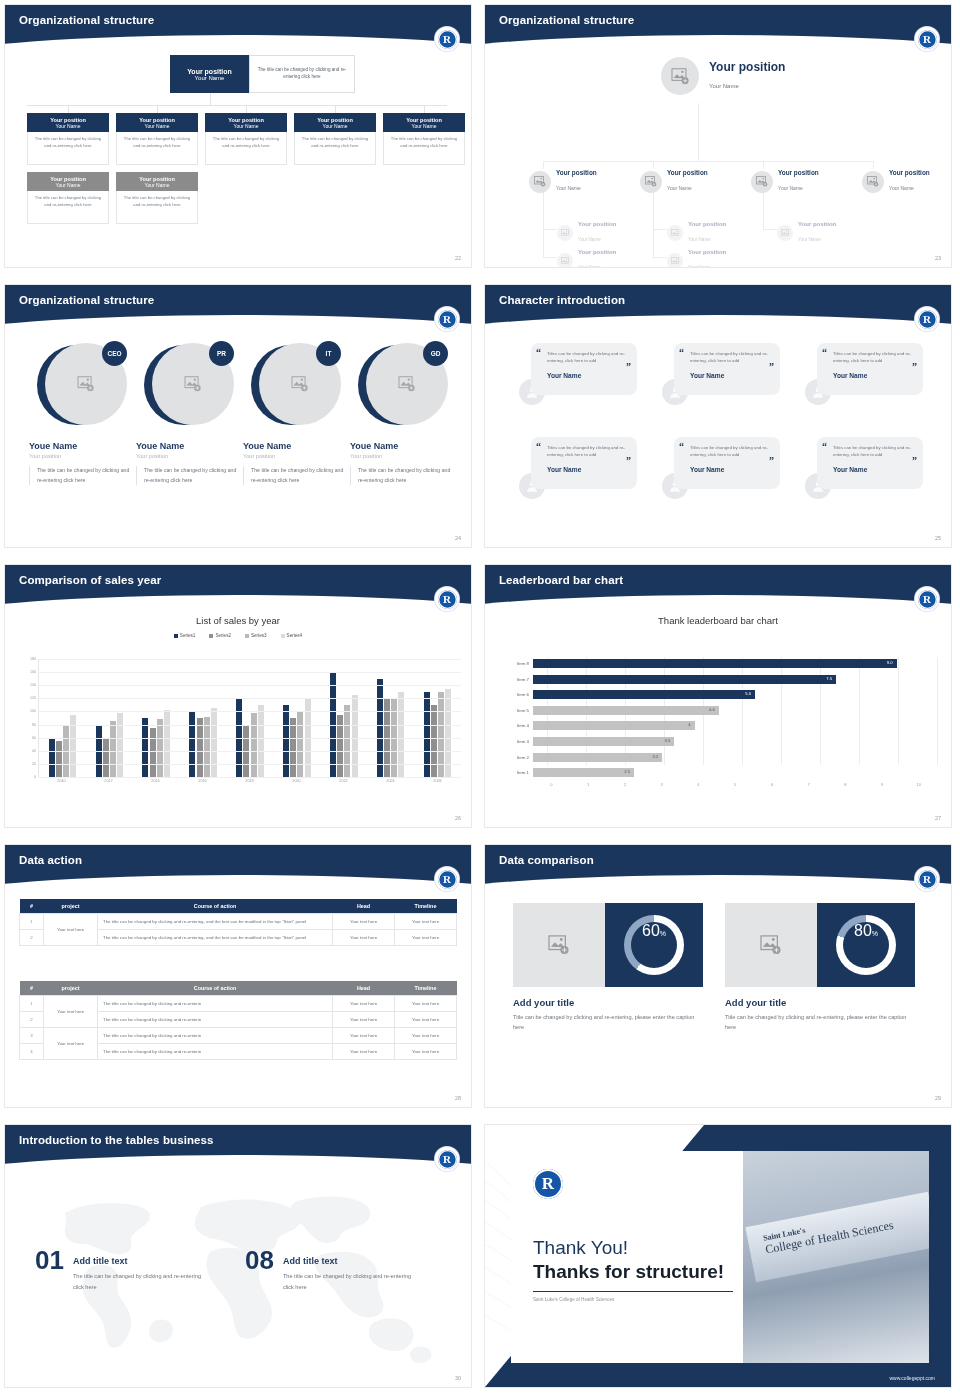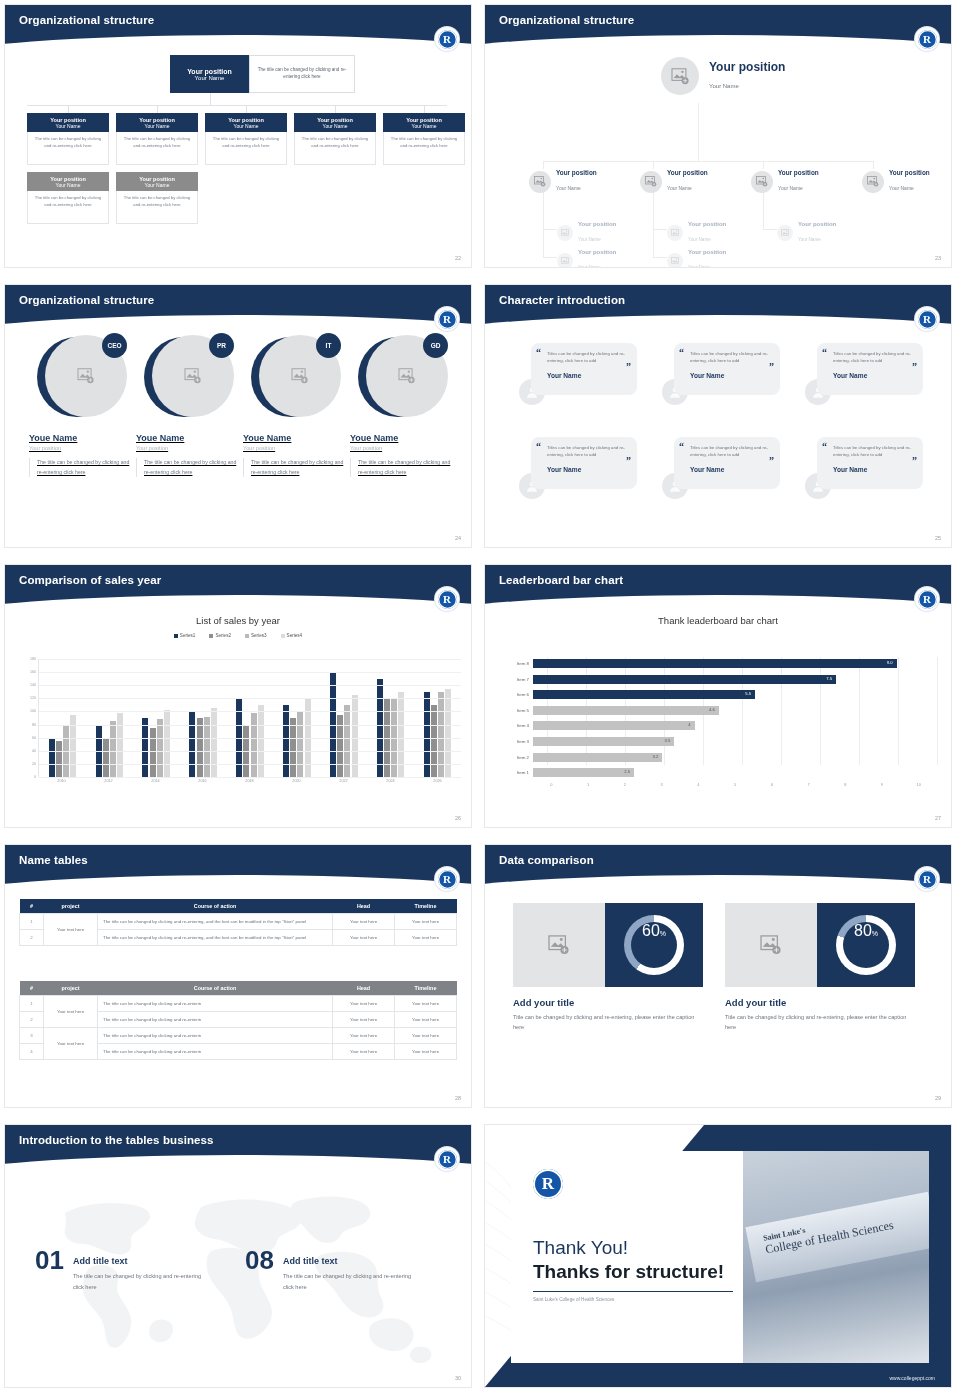--- a/index.html
+++ b/index.html
@@ -69,21 +69,21 @@
   .s2-l2 b { font-size:6.4px; color:#1b365d; display:block; }
   .s2-l2 span { font-size:5px; color:#7a838c; }
   .s2-l3 { position:absolute; display:flex; align-items:center; gap:5px; opacity:.42; }
   .s2-l3 .ic { width:16px; height:16px; }
   .s2-l3 b { font-size:6px; color:#1b365d; display:block; }
   .s2-l3 span { font-size:4.6px; color:#7a838c; }
   .s2-v { position:absolute; width:1px; background:#ececec; }
   .s2-h { position:absolute; height:1px; background:#ececec; }
 
   
-  .s3-col { position:absolute; top:4px; width:108px;text-decoration:underline; }
+  .s3-col { position:absolute; top:12px; width:108px; }
   .s3-circ { position:relative; width:88px; height:88px; margin-left:8px; }
   .s3-circ .back { position:absolute; left:0; top:2px; width:80px; height:80px; border-radius:50%;
       background:#1b365d; }
   .s3-circ .front { position:absolute; left:8px; top:0; width:82px; height:82px; border-radius:50%;
       background:#e0e1e3; display:flex; align-items:center; justify-content:center; }
   .s3-badge { position:absolute; right:-2px; top:-2px; width:25px; height:25px; border-radius:50%;
       background:#1b365d; color:#fff; font-size:6.5px; font-weight:bold;
       display:flex; align-items:center; justify-content:center; }
   .s3-name { font-size:9px; font-weight:bold; color:#1b365d; margin-top:10px; }
   .s3-pos { font-size:5.6px; color:#aeb4ba; margin-top:2px; }
@@ -837,21 +837,21 @@
       </div>
     </div>
     <div class="pg">27</div>
   </div>
   </div>
 
   <div class="cell">
   <div class="slide">
     <div class="hdr"></div>
     <div class="hdr-curve"></div>
-    <div class="hdr-title">Name tables</div>
+    <div class="hdr-title">Data action</div>
     <div class="logo">
           <div class="ring">R</div>
         </div>
 
     <div class="body">
       <table class="tb" style="top:8px">
         <thead>
               <tr>
           <th style="width:24px">#</th>
           <th style="width:54px">project</th>

